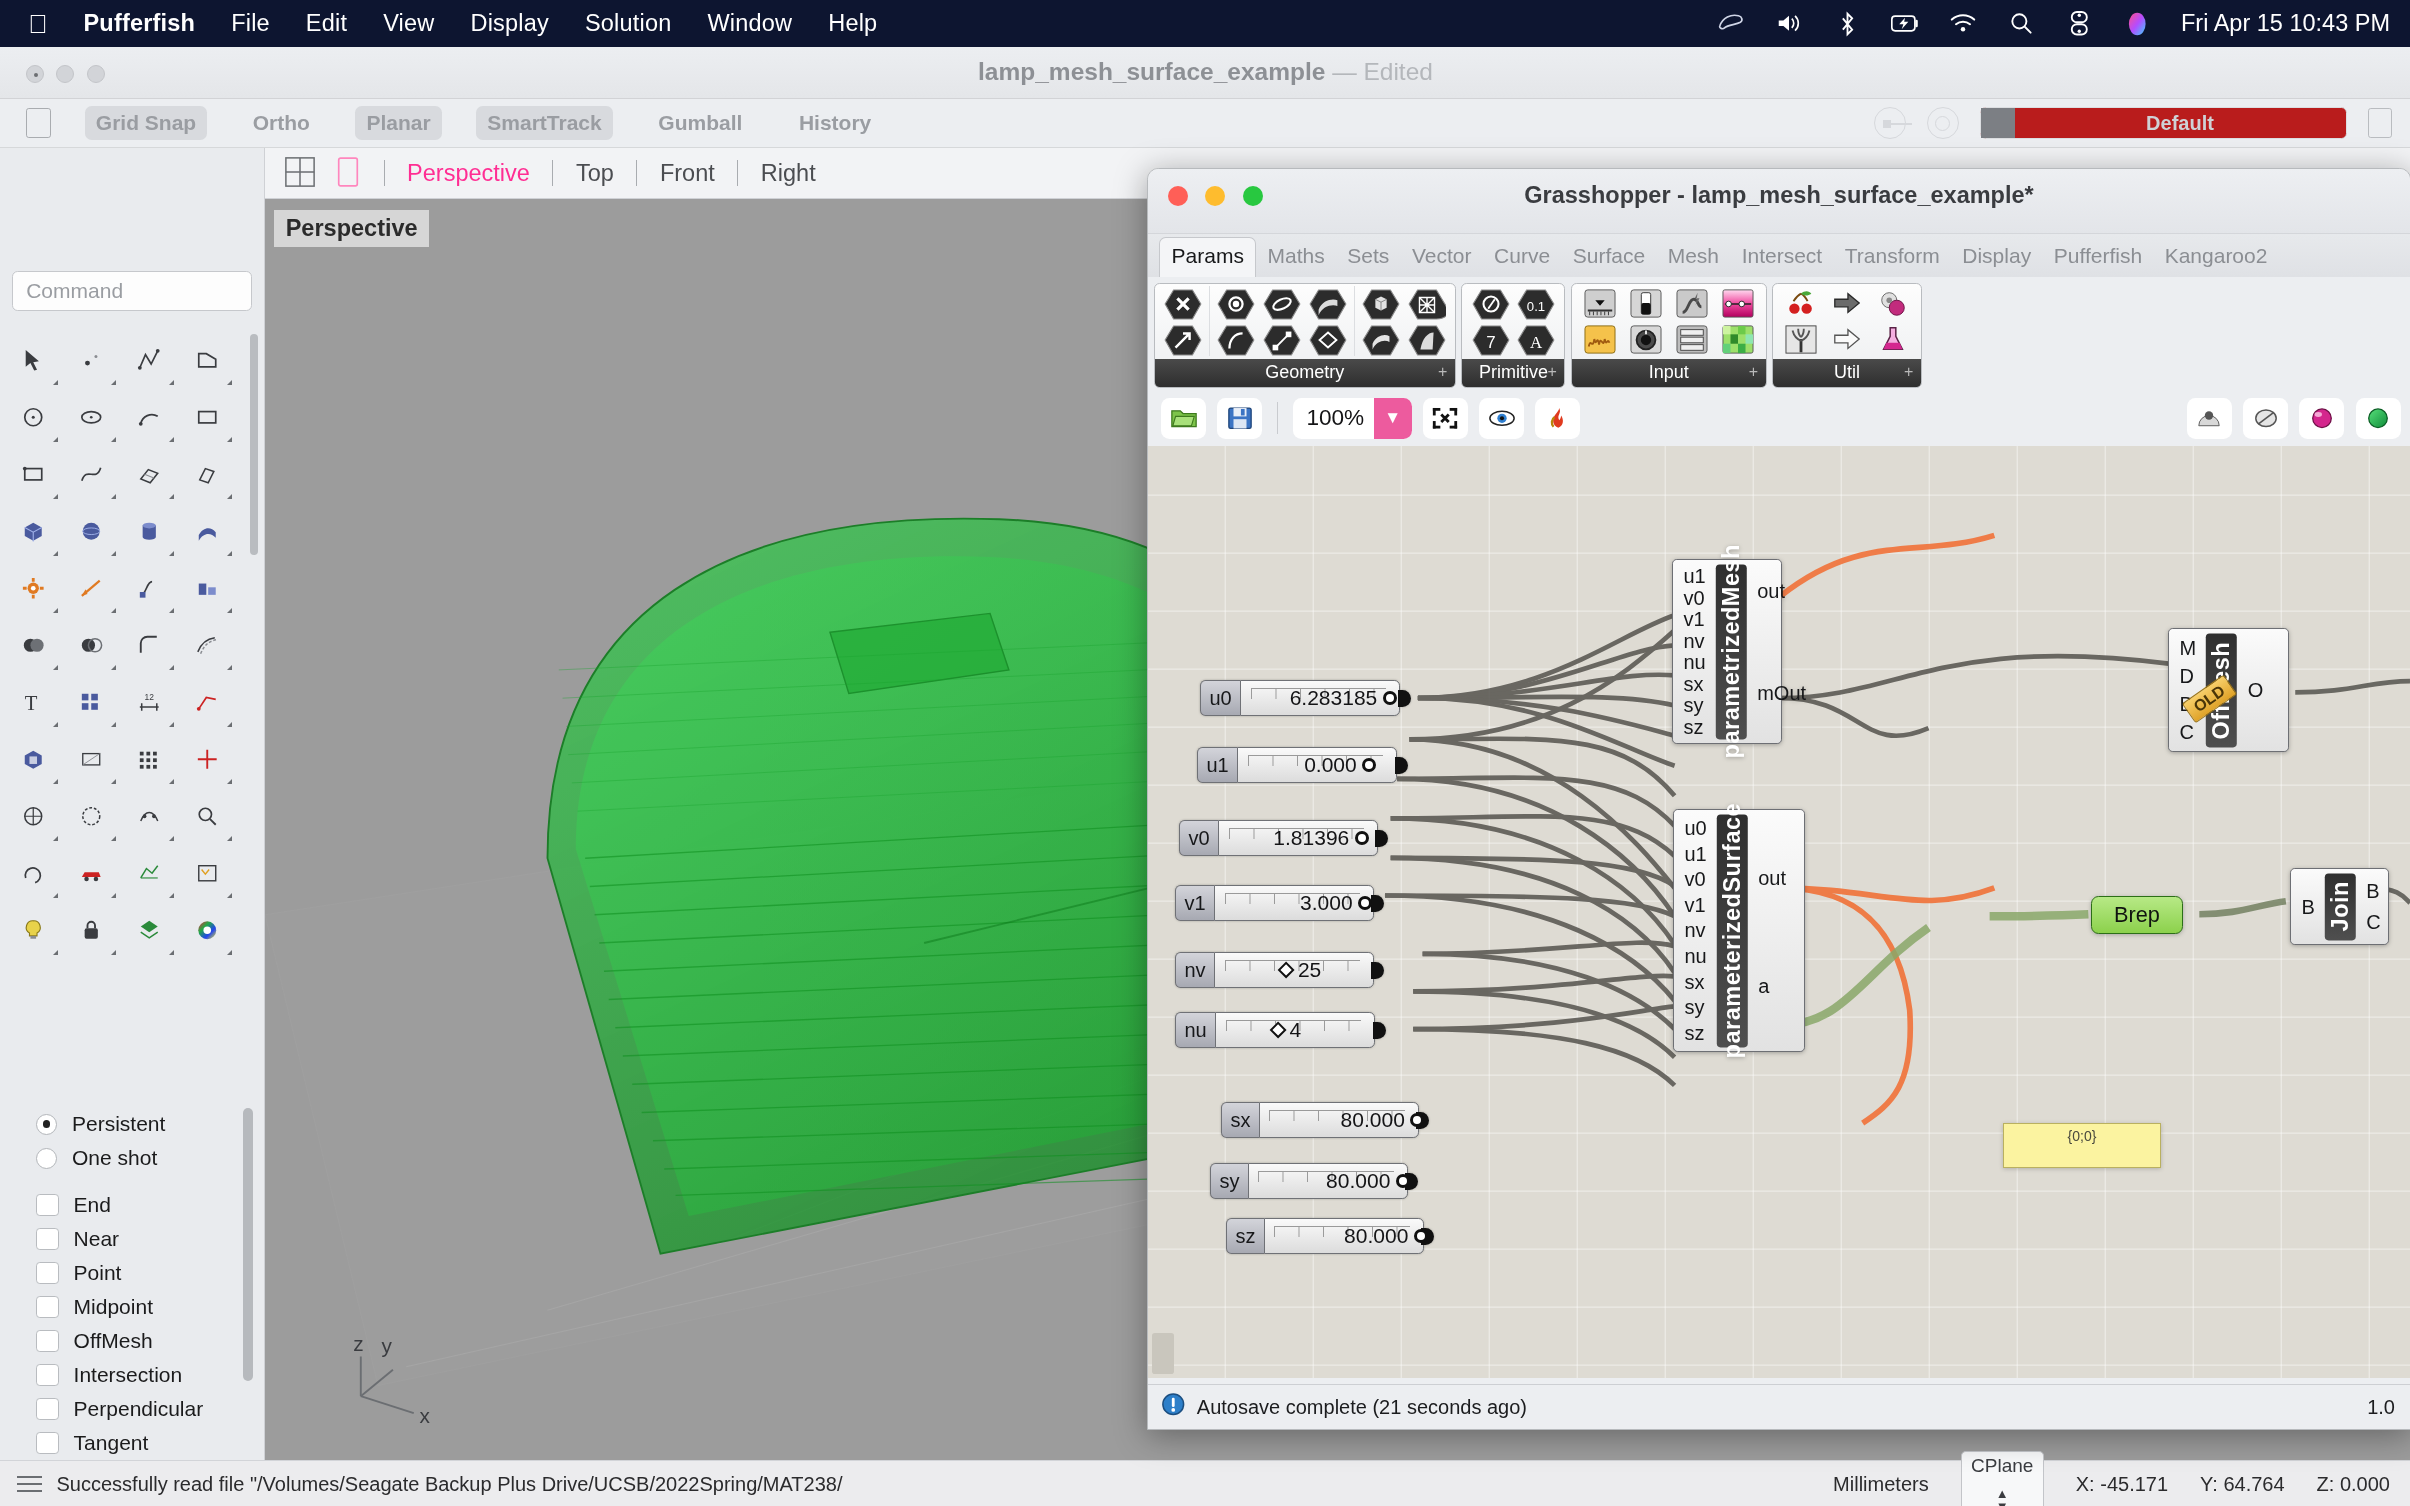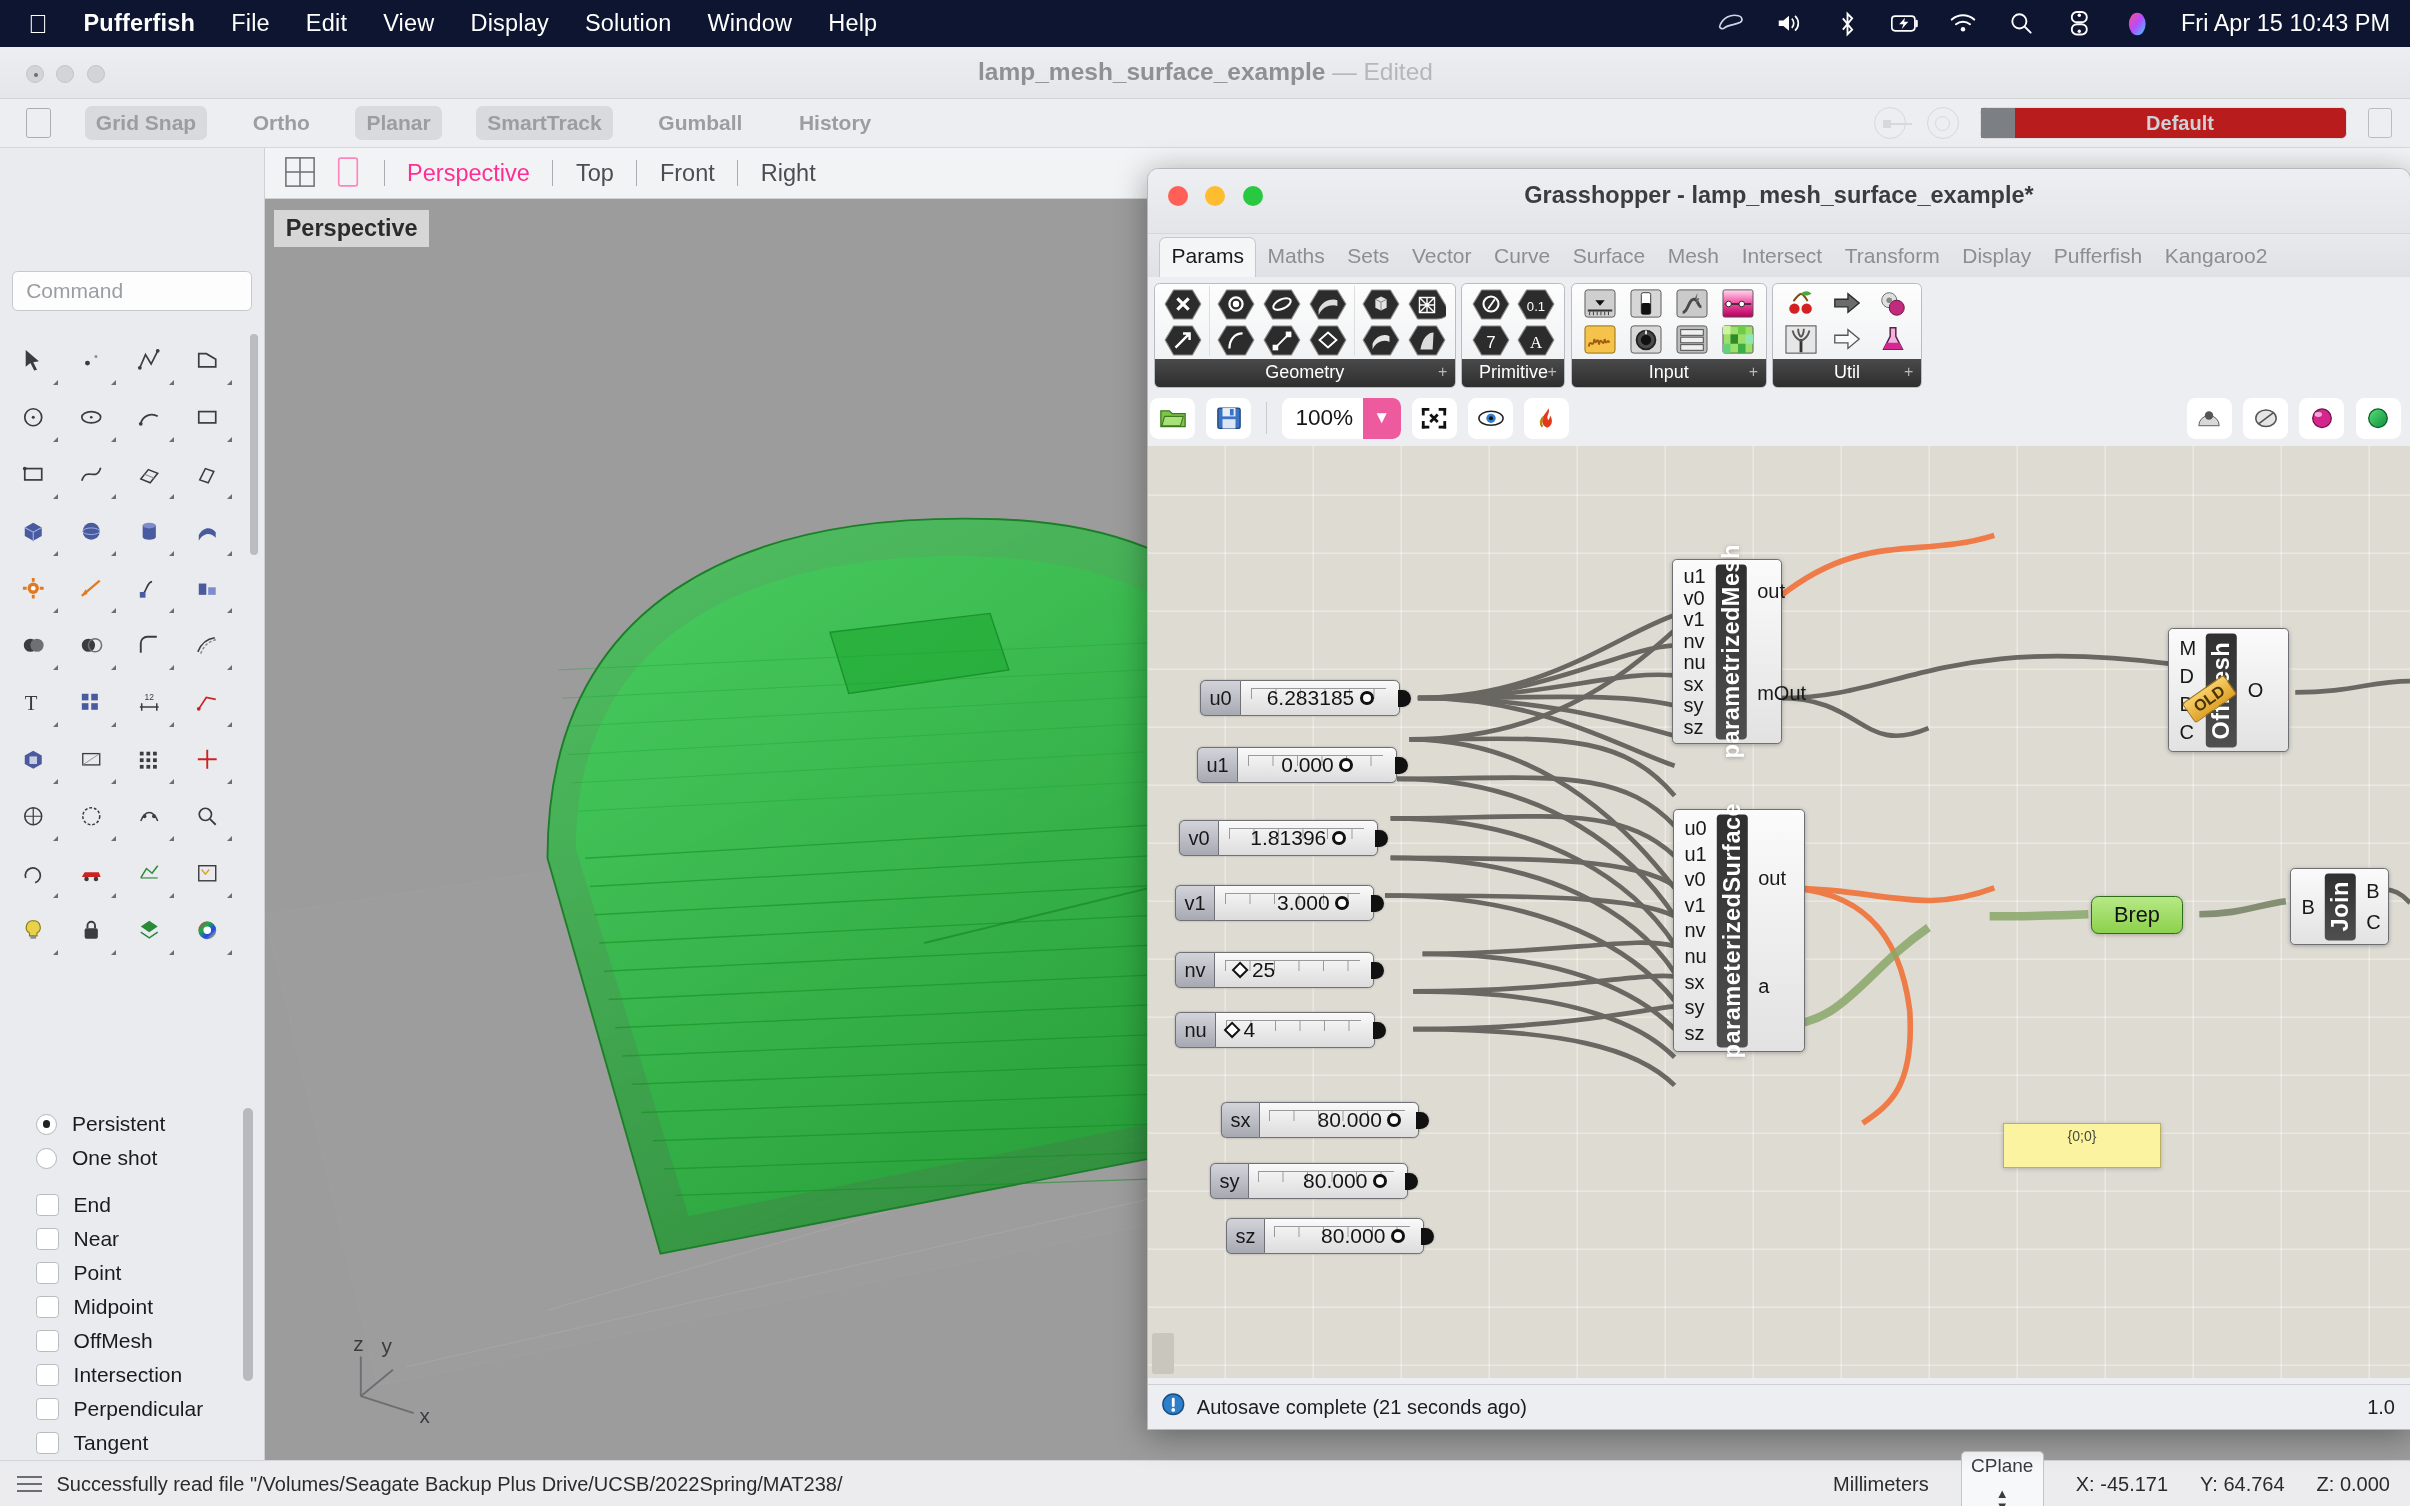--- a/index.html
+++ b/index.html
@@ -168,21 +168,21 @@
   .pal-col { display:flex; flex-direction:column; gap:1.9px; padding: 0 4.7px; border-right:0.9px solid #dcdee1;}
   .pal-col:last-child { border-right:none; }
   .pal-cellrow { display:flex; gap: 2.8px; }
   .hexbtn { width:43px;height:34px;display:flex;align-items:flex-end;justify-content:center; }
   .sqbtn  { width:43px;height:34px;display:flex;align-items:center;justify-content:center; }
   .pal-label { background: linear-gradient(#4a4a4a,#2e2e2e); color:#fff; font-size:18px;
                text-align:center; padding: 2.8px 0 3.8px 0; position:relative; }
   .pal-label .plus { position:absolute; right:7.5px; top:3.8px; color:#b9b9b9; font-size:16px;}
 
   
-  #gh-toolbar { position:relative; height: 56px; background:#eceef1; display:flex; align-items:center; padding-left: 2px; gap: 11.3px;}
+  #gh-toolbar { position:relative; height: 56px; background:#eceef1; display:flex; align-items:center; padding-left: 13px; gap: 11.3px;}
   .ghtb-btn { width:45px;height:41px;background:#fff;border-radius:8.5px;display:flex;align-items:center;justify-content:center;}
   .ghtb-sep { width:0.9px;height:32px;background:#c9cbcf; margin: 0 3.8px;}
   .zoom-pill { height:41px;background:#fff;border-radius:8.5px;display:flex;align-items:center;padding-left:13px;gap:9.4px;}
   .zoom-pill .val { font-size:22.6px;color:#141416;}
   .zoom-pill .drop { width:38px;height:41px;background:#ed5b9e;border-radius:0 8.5px 8.5px 0;display:flex;align-items:center;justify-content:center;color:#fff;font-size:17px;}
   #ghtb-right { position:absolute; right: 9.4px; display:flex; align-items:center; gap:11.3px;}
 
   
   #gh-canvas {
     position:relative; height: 932px; background:#dedbd3; overflow:hidden;
@@ -205,20 +205,21 @@
     background: linear-gradient(#d3d4da,#a7a9b2);
     border:0.9px solid #6f7176; border-right:none; border-radius: 5.6px 0 0 5.6px;
     display:flex;align-items:center;justify-content:center; padding: 0 8.5px;
     font-size: 20px; color:#17181a;
   }
   .slider .track {
     position:relative; background: linear-gradient(#fafafa,#dcdcdc);
     border:0.9px solid #6f7176; border-radius: 0 5.6px 5.6px 0;
     display:flex; align-items:center; justify-content:center;
     min-width: 160px;
+    padding-left: 46px;
   }
   .slider .ticks { position:absolute; left:9.4px; right:13px; top:6.6px; height:11.3px;
     background-image: linear-gradient(to right, #9a9a9a 0.9px, transparent 0.9px);
     background-size: 24.5px 11.3px; background-repeat: repeat-x;
     border-top: 0.9px solid #9a9a9a;}
   .slider .valwrap { position:relative; display:flex; align-items:center; gap:5.6px; font-size:21px; color:#141416; z-index:2;}
   .slider .knob { width:14px;height:14px;border-radius:50%;background:#fff;border:3.8px solid #111;}
   .slider .knob.dia { width:12.2px;height:12.2px;border-radius:0;transform:rotate(45deg);background:#fff;border:2.8px solid #111;}
   .slider .outport { position:absolute; right:-11.3px; top:9.4px; width:13px;height:17px;
     background:#111; border-radius: 0 8.5px 8.5px 0; }

